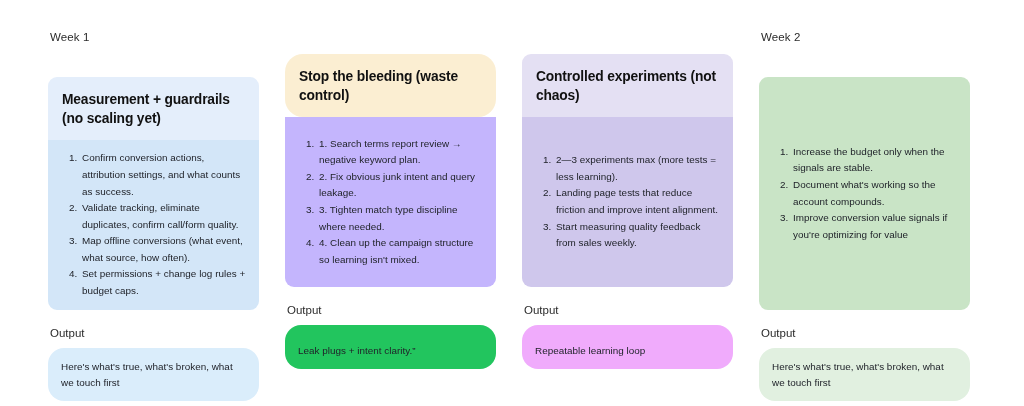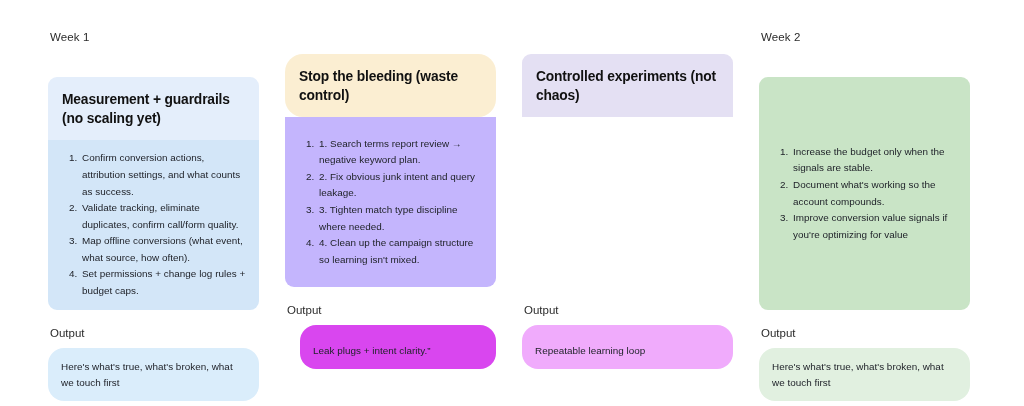--- a/index.html
+++ b/index.html
@@ -153,29 +153,36 @@
         <div class="card-body" style="background: #c4b5fd;">
           <ol class="card-list">
             <li>1. Search terms report review → negative keyword plan.</li>
             <li>2. Fix obvious junk intent and query leakage.</li>
             <li>3. Tighten match type discipline where needed.</li>
             <li>4. Clean up the campaign structure so learning isn't mixed.</li>
           </ol>
         </div>
       </div>
       <div class="output-label">Output</div>
-      <div class="output-box" style="background: #d946ef; margin-left: 15px;">
+      <div class="output-box" style="background: #22c55e;">
         <span class="output-text">Leak plugs + intent clarity.”</span>
       </div>
     </div>
 
     <div class="column">
       <div class="card">
         <div class="card-header" style="background: rgb(228, 224, 243);">
           <div class="card-title">Controlled experiments (not chaos)</div>
+        </div>
+        <div class="card-body" style="background: rgb(207, 199, 236);">
+          <ol class="card-list">
+            <li>2—3 experiments max (more tests = less learning).</li>
+            <li>Landing page tests that reduce friction and improve intent alignment.</li>
+            <li>Start measuring quality feedback from sales weekly.</li>
+          </ol>
         </div>
       </div>
       <div class="output-label">Output</div>
       <div class="output-box" style="background: #f0abfc;">
         <span class="output-text">Repeatable learning loop</span>
       </div>
     </div>
 
     <div class="column">
       <div class="week-label">Week 2</div>

